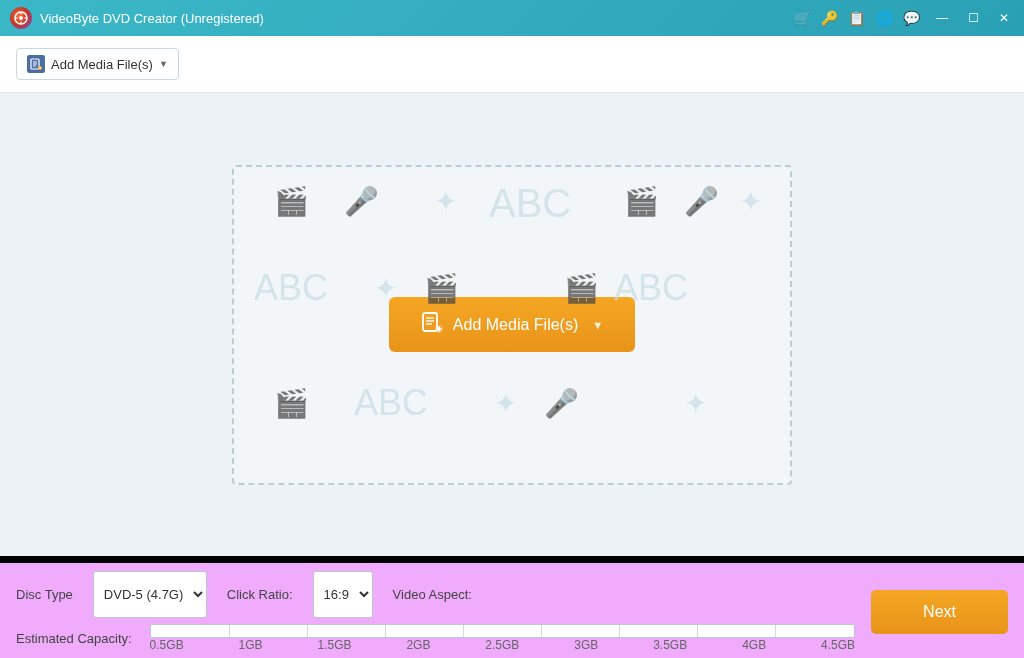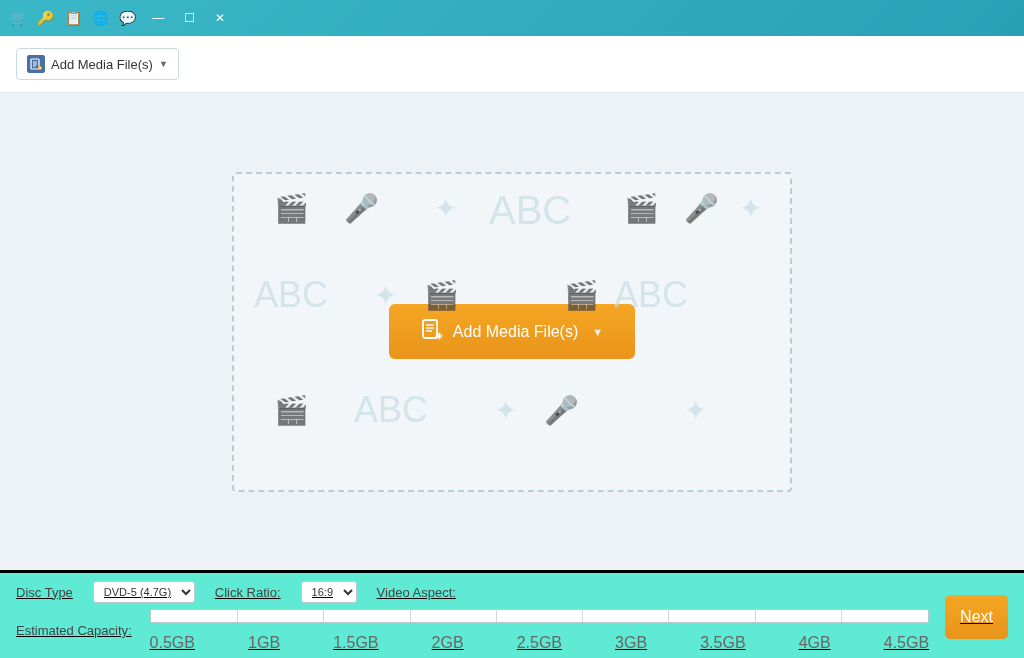--- a/index.html
+++ b/index.html
@@ -158,51 +158,50 @@
       font-size: 18px;
     }
     #main-dropdown-arrow {
       font-size: 11px;
       opacity: 0.85;
       margin-left: 4px;
     }
 
     
     #bottom-bar {
-      background: #5eead4;
-      border-top: 3px solid #000000;
+      background: #f0abfc;
+      border-top: 7px solid #000000;
       padding: 8px 16px 6px 16px;
       flex-shrink: 0;
-      text-decoration: underline;
     }
     #bottom-row1 {
       display: flex;
       align-items: center;
       gap: 20px;
       margin-bottom: 6px;
     }
     .bottom-label {
       color: #444;
       font-size: 13px;
     }
     .bottom-select {
       border: 1px solid #bbc8d0;
       background: white;
-      padding: 3px 6px;
+      padding: 14px 6px;
       border-radius: 3px;
-      font-size: 11px;
+      font-size: 13px;
       color: #333;
       cursor: pointer;
     }
     #next-btn {
       margin-left: auto;
       background: linear-gradient(to bottom, #f5a623, #e8941a);
       color: white;
       border: none;
-      padding: 10px 15px;
+      padding: 10px 52px;
       border-radius: 5px;
       font-size: 16px;
       font-weight: 500;
       cursor: pointer;
       height: 44px;
       text-align: right;
     }
 
     
     #bottom-row2 {
@@ -221,39 +220,52 @@
     }
     .capacity-tick {
       position: absolute;
       top: 0;
       height: 100%;
       border-left: 1px solid #d0d8de;
     }
     .capacity-label-row {
       display: flex;
       justify-content: space-between;
-      font-size: 16px;
+      font-size: 12px;
       color: #666;
-      margin-top: 11px;
+      margin-top: 0;
     }
 
     
     #bottom-controls-wrapper {
       display: flex;
       align-items: flex-end;
       gap: 0;
     }
     #bottom-left {
       flex: 1;
     }
   </style>
 </head>
 <body>
 
 <div id="titlebar">
+  <div id="titlebar-left">
+    <div id="app-logo">
+      <svg width="14" height="14" viewBox="0 0 14 14">
+        <circle cx="7" cy="7" r="6" fill="none" stroke="white" stroke-width="1.5"></circle>
+        <circle cx="7" cy="7" r="2" fill="white"></circle>
+        <line x1="7" y1="1" x2="7" y2="3.5" stroke="white" stroke-width="1.2"></line>
+        <line x1="7" y1="10.5" x2="7" y2="13" stroke="white" stroke-width="1.2"></line>
+        <line x1="1" y1="7" x2="3.5" y2="7" stroke="white" stroke-width="1.2"></line>
+        <line x1="10.5" y1="7" x2="13" y2="7" stroke="white" stroke-width="1.2"></line>
+      </svg>
+    </div>
+    <span id="titlebar-title">VideoByte DVD Creator (Unregistered)</span>
+  </div>
   <div id="titlebar-icons">
     <span class="titlebar-icon">🛒</span>
     <span class="titlebar-icon">🔑</span>
     <span class="titlebar-icon">📋</span>
     <span class="titlebar-icon">🌐</span>
     <span class="titlebar-icon">💬</span>
     <span class="win-btn">—</span>
     <span class="win-btn">☐</span>
     <span class="win-btn close">✕</span>
   </div>

